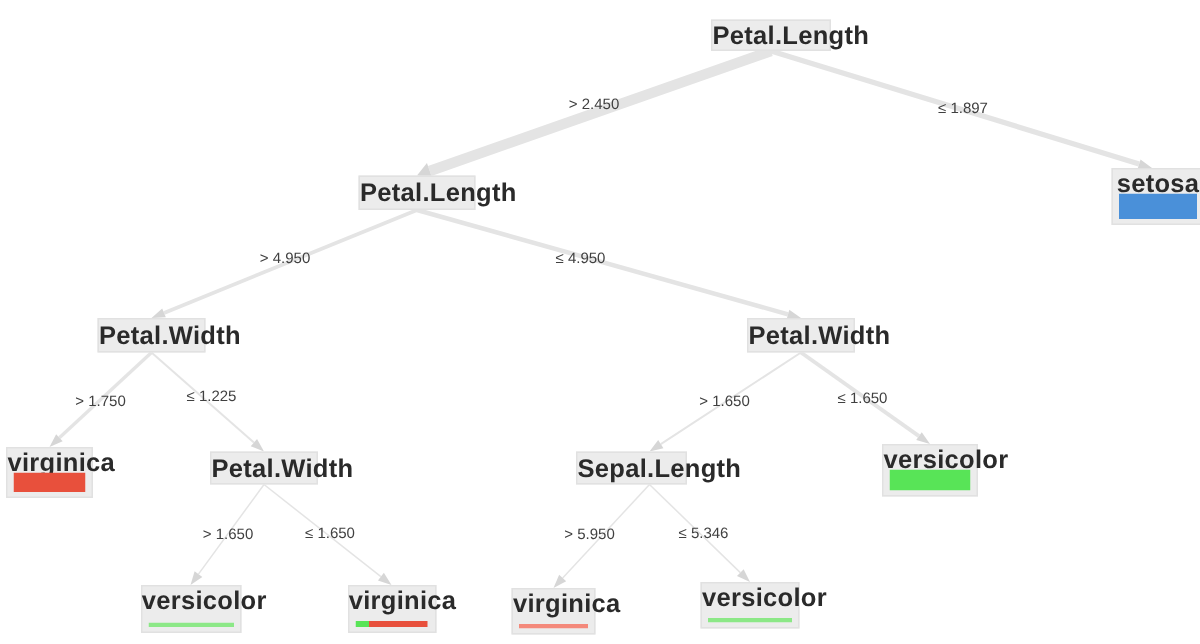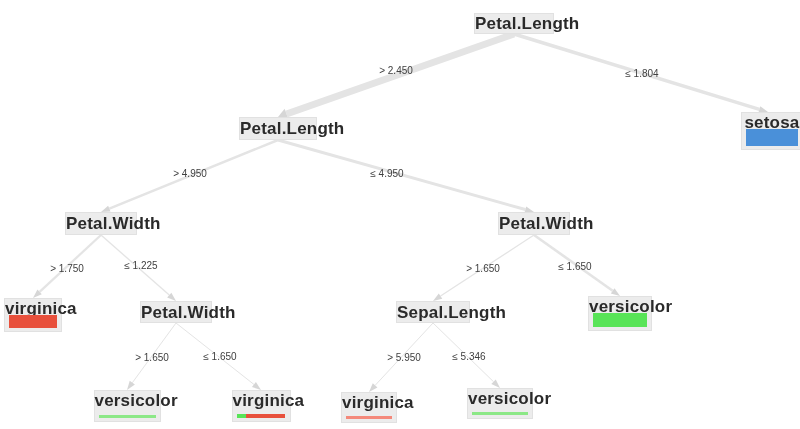--- a/index.html
+++ b/index.html
@@ -53,30 +53,30 @@
       <polygon points="127,390 129.72992235278767,380.8464474684552 134.89581248904247,384.62448652332813" fill="#d6d6d6"></polygon>
       <line x1="176" y1="323" x2="253.93180007141186" y2="384.428595350407" stroke="#e4e4e4" stroke-width="1"></line>
       <polygon points="261,390 251.950856196001,386.94173310279393 255.9127439468227,381.9154575980201" fill="#d6d6d6"></polygon>
       <line x1="433" y1="323" x2="375.12039090463685" y2="385.40145355593836" stroke="#e4e4e4" stroke-width="1"></line>
       <polygon points="369,392 372.7742410578594,383.225314567623 377.4665407514143,387.5775925442537" fill="#d6d6d6"></polygon>
       <line x1="433" y1="323" x2="493.5403567398124" y2="381.7331819117583" stroke="#e4e4e4" stroke-width="1"></line>
       <polygon points="500,388 491.312154752882,384.029943959825 495.7685587267428,379.43641986369164" fill="#d6d6d6"></polygon>
     </svg>
   <div id="node-layer">
       <div class="edge-label" style="left: 396px; top: 70px;">&gt; 2.450</div>
-      <div class="edge-label" style="left: 642px; top: 73px;">≤ 1.804</div>
+      <div class="edge-label" style="left: 642px; top: 73px;">≤ 1.897</div>
       <div class="edge-label" style="left: 190px; top: 173px;">&gt; 4.950</div>
       <div class="edge-label" style="left: 387px; top: 173px;">≤ 4.950</div>
       <div class="edge-label" style="left: 67px; top: 268px;">&gt; 1.750</div>
       <div class="edge-label" style="left: 141px; top: 265px;">≤ 1.225</div>
       <div class="edge-label" style="left: 483px; top: 268px;">&gt; 1.650</div>
       <div class="edge-label" style="left: 575px; top: 266px;">≤ 1.650</div>
       <div class="edge-label" style="left: 152px; top: 357px;">&gt; 1.650</div>
       <div class="edge-label" style="left: 220px; top: 356px;">≤ 1.650</div>
-      <div class="edge-label" style="left: 404px; top: 357px;">&gt; 5.950</div>
+      <div class="edge-label" style="left: 393px; top: 357px;">&gt; 5.950</div>
       <div class="edge-label" style="left: 469px; top: 356px;">≤ 5.346</div>
       <div class="node split" style="left: 474px; top: 13px; width: 80px; height: 21px;">
         <div class="node-label">Petal.Length</div>
       </div>
       <div class="node split" style="left: 239px; top: 117px; width: 78px; height: 23px;">
         <div class="node-label">Petal.Length</div>
       </div>
       <div class="node leaf" style="left: 741px; top: 112px; width: 62px; height: 38px;">
         <div class="node-label">setosa</div>
         <div class="prob-bar" style="height: 17px;">
@@ -91,21 +91,21 @@
       </div>
       <div class="node leaf" style="left: 4px; top: 298px; width: 58px; height: 34px;">
         <div class="node-label">virginica</div>
         <div class="prob-bar" style="height: 15px;">
           <div class="seg" style="width: 100%; background: rgb(232, 80, 60);"></div>
         </div>
       </div>
       <div class="node split" style="left: 140px; top: 301px; width: 72px; height: 22px;">
         <div class="node-label">Petal.Width</div>
       </div>
-      <div class="node split" style="left: 396px; top: 301px; width: 74px; height: 22px;">
+      <div class="node split" style="left: 384px; top: 301px; width: 74px; height: 22px;">
         <div class="node-label">Sepal.Length</div>
       </div>
       <div class="node leaf" style="left: 588px; top: 296px; width: 64px; height: 35px;">
         <div class="node-label">versicolor</div>
         <div class="prob-bar" style="height: 17px;">
           <div class="seg" style="width: 100%; background: rgb(88, 228, 87);"></div>
         </div>
       </div>
       <div class="node leaf" style="left: 93.5px; top: 390px; width: 67px; height: 32px;">
         <div class="node-label">versicolor</div>

